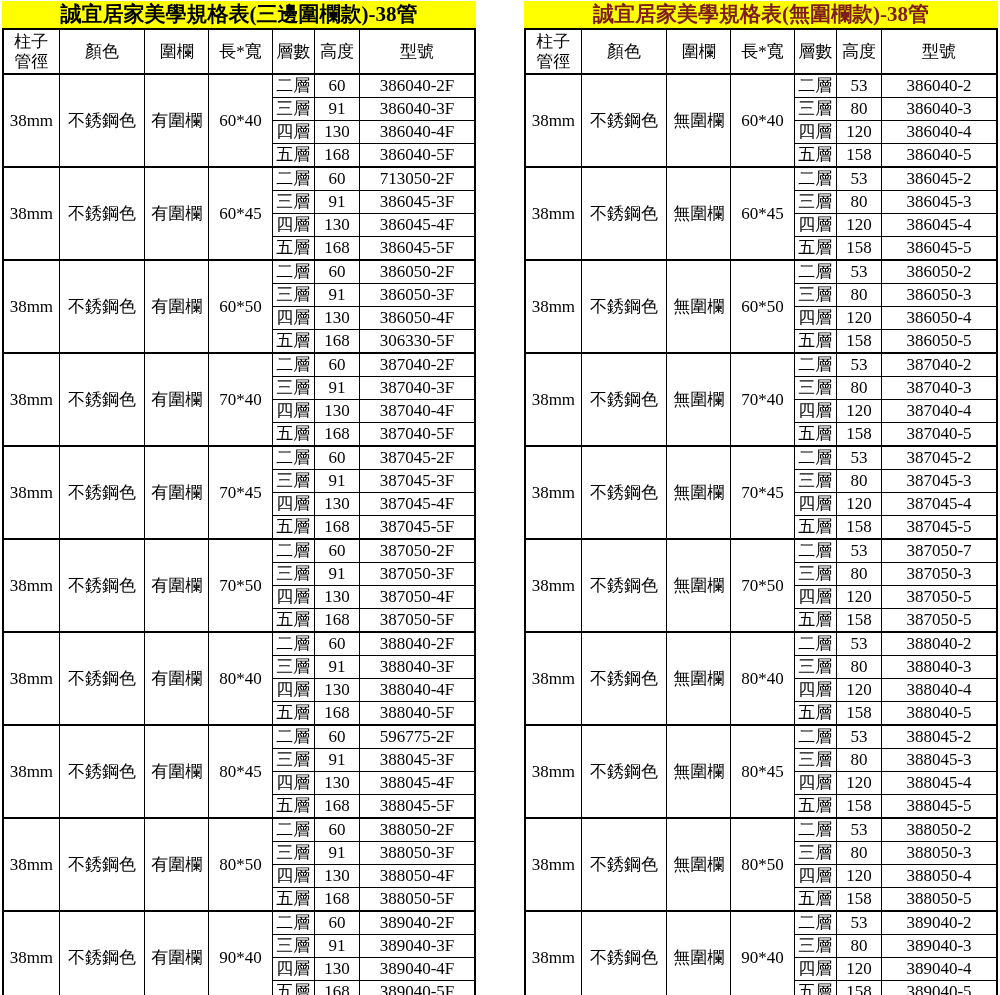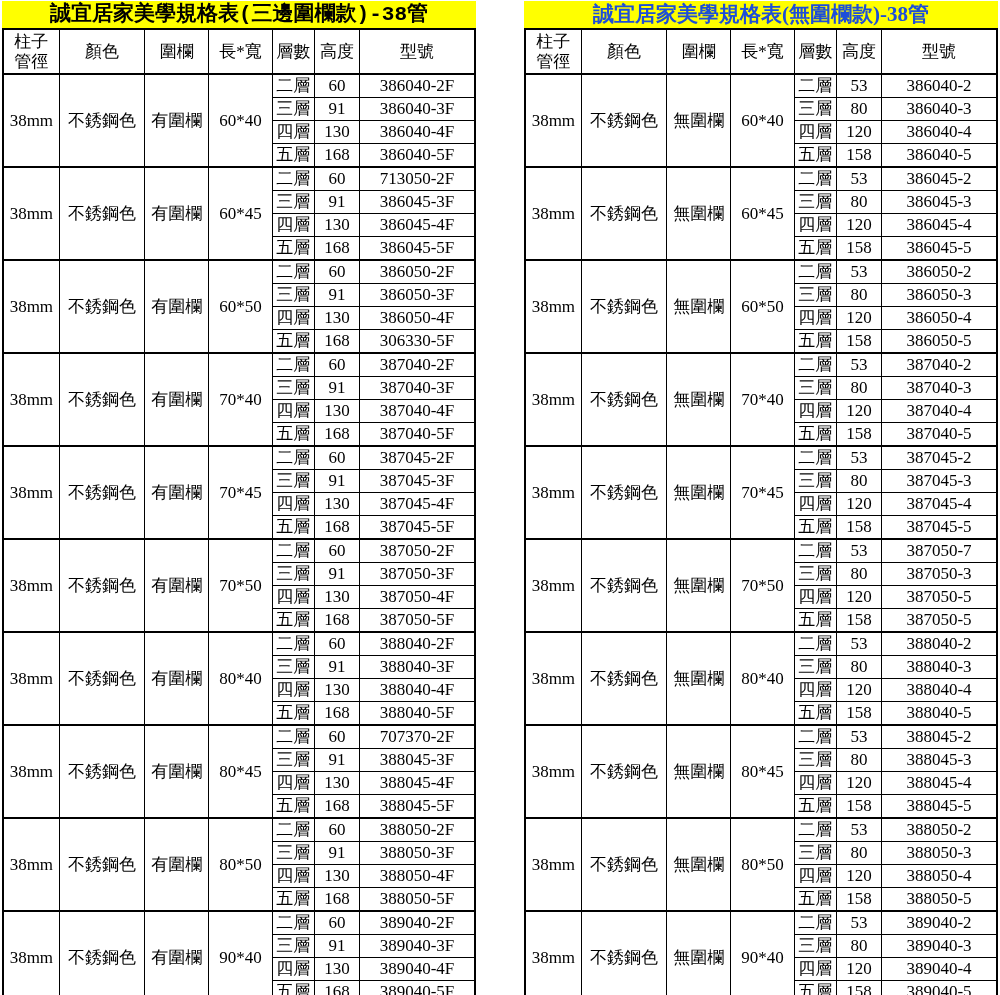--- a/index.html
+++ b/index.html
@@ -60,21 +60,21 @@
   .hdr-two-line { line-height: 20px; display: block; }
   
   .spec-grid td.group-top { border-top-width: 2px; }
 </style>
 </head>
 <body>
 
 <div class="page">
 
   <section class="spec-table">
-    <div class="title-band" style="background: rgb(255, 255, 0); color: rgb(0, 0, 0); font-family: Liberation Mono, monospace;">誠宜居家美學規格表(三邊圍欄款)-38管</div>
+    <div class="title-band" style="background: rgb(255, 255, 0); color: rgb(0, 0, 0);">誠宜居家美學規格表(三邊圍欄款)-38管</div>
     <table class="spec-grid">
       <colgroup>
         <col style="width:56px">
           <col style="width:85px">
           <col style="width:64px">
         <col style="width:63px">
           <col style="width:42px">
           <col style="width:45px">
           <col style="width:115px">
       </colgroup>
@@ -261,21 +261,21 @@
             <td>168</td>
             <td>388040-5F</td>
           </tr>
           <tr>
             <td rowspan="4" class="group-top">38mm</td>
             <td rowspan="4" class="group-top">不銹鋼色</td>
             <td rowspan="4" class="group-top">有圍欄</td>
             <td rowspan="4" class="group-top">80*45</td>
             <td class="group-top">二層</td>
             <td class="group-top">60</td>
-            <td class="group-top">707370-2F</td>
+            <td class="group-top">596775-2F</td>
           </tr>
           <tr>
             <td>三層</td>
             <td>91</td>
             <td>388045-3F</td>
           </tr>
           <tr>
             <td>四層</td>
             <td>130</td>
             <td>388045-4F</td>
@@ -331,21 +331,21 @@
           <tr>
             <td>五層</td>
             <td>168</td>
             <td>389040-5F</td>
           </tr>
         </tbody>
     </table>
   </section>
 
   <section class="spec-table">
-    <div class="title-band" style="background: rgb(255, 255, 0); color: #1d4ed8;">誠宜居家美學規格表(無圍欄款)-38管</div>
+    <div class="title-band" style="background: rgb(255, 255, 0); color: #7f1d1d;">誠宜居家美學規格表(無圍欄款)-38管</div>
     <table class="spec-grid">
       <colgroup>
         <col style="width:56px">
           <col style="width:85px">
           <col style="width:64px">
         <col style="width:63px">
           <col style="width:42px">
           <col style="width:45px">
           <col style="width:115px">
       </colgroup>

